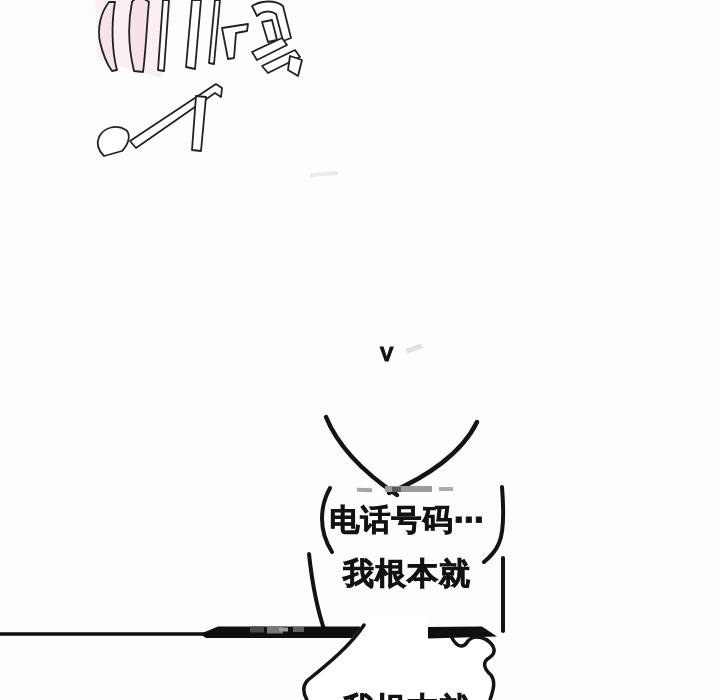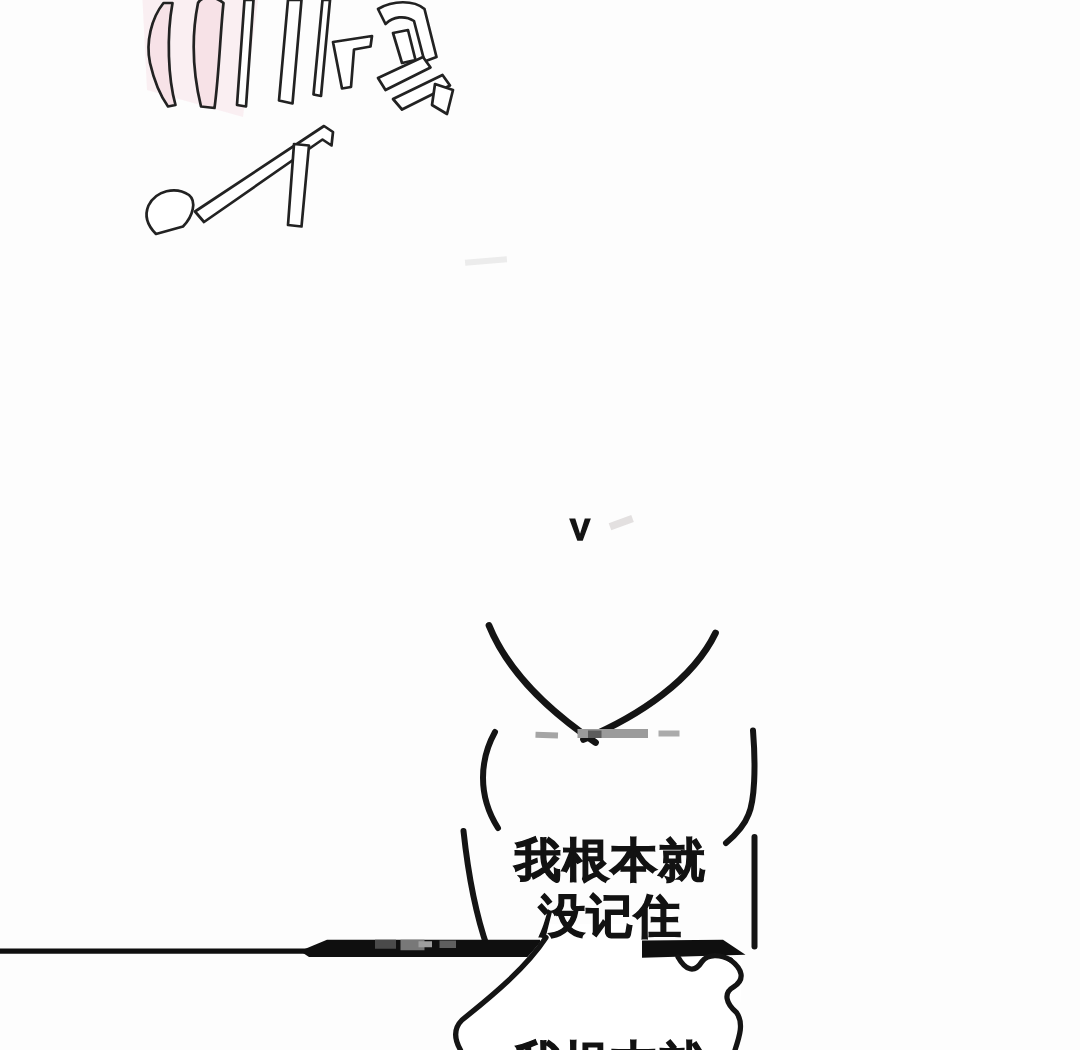--- a/index.html
+++ b/index.html
@@ -100,20 +100,20 @@
       <g fill="none" stroke="#141414" stroke-width="3.5">
         <path d="M364,625 C351,645 328,664 308,680 C302,686 303,693 307,700"></path>
         <path d="M452,638 C457,647 463,649 468,641 C472,636 480,636 487,640"></path>
         <path d="M487,640 C495,646 497,653 489,658 C482,662 484,669 491,675 C496,682 493,691 490,700"></path>
       </g>
     </g>
   </svg>
 
   <div class="v-mark">V</div>
 
+  <div class="txt t1">电话号码⋯</div>
 
   <div class="txt t2">
     <div>我根本就</div>
-    <div>没记住</div>
   </div>
 
   <div class="txt t3">我根本就</div>
 </div>
 
 </body></html>

